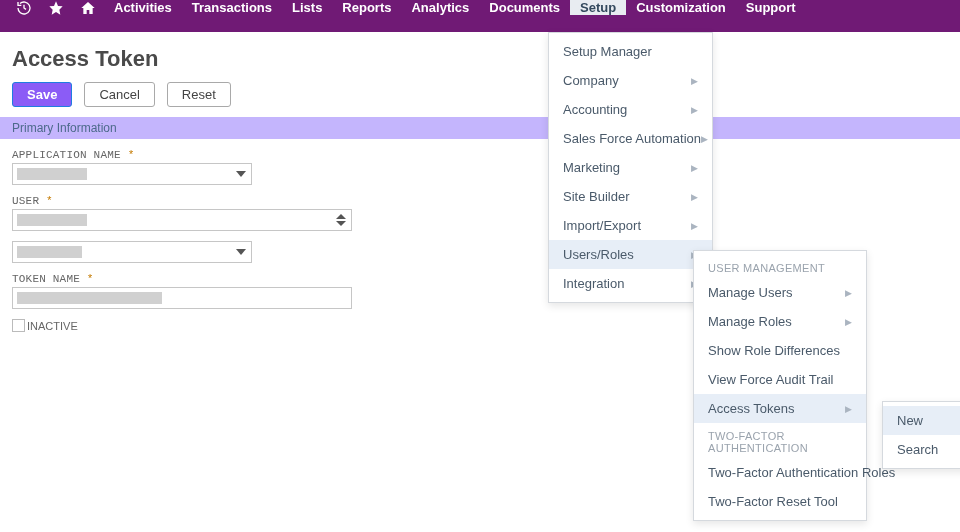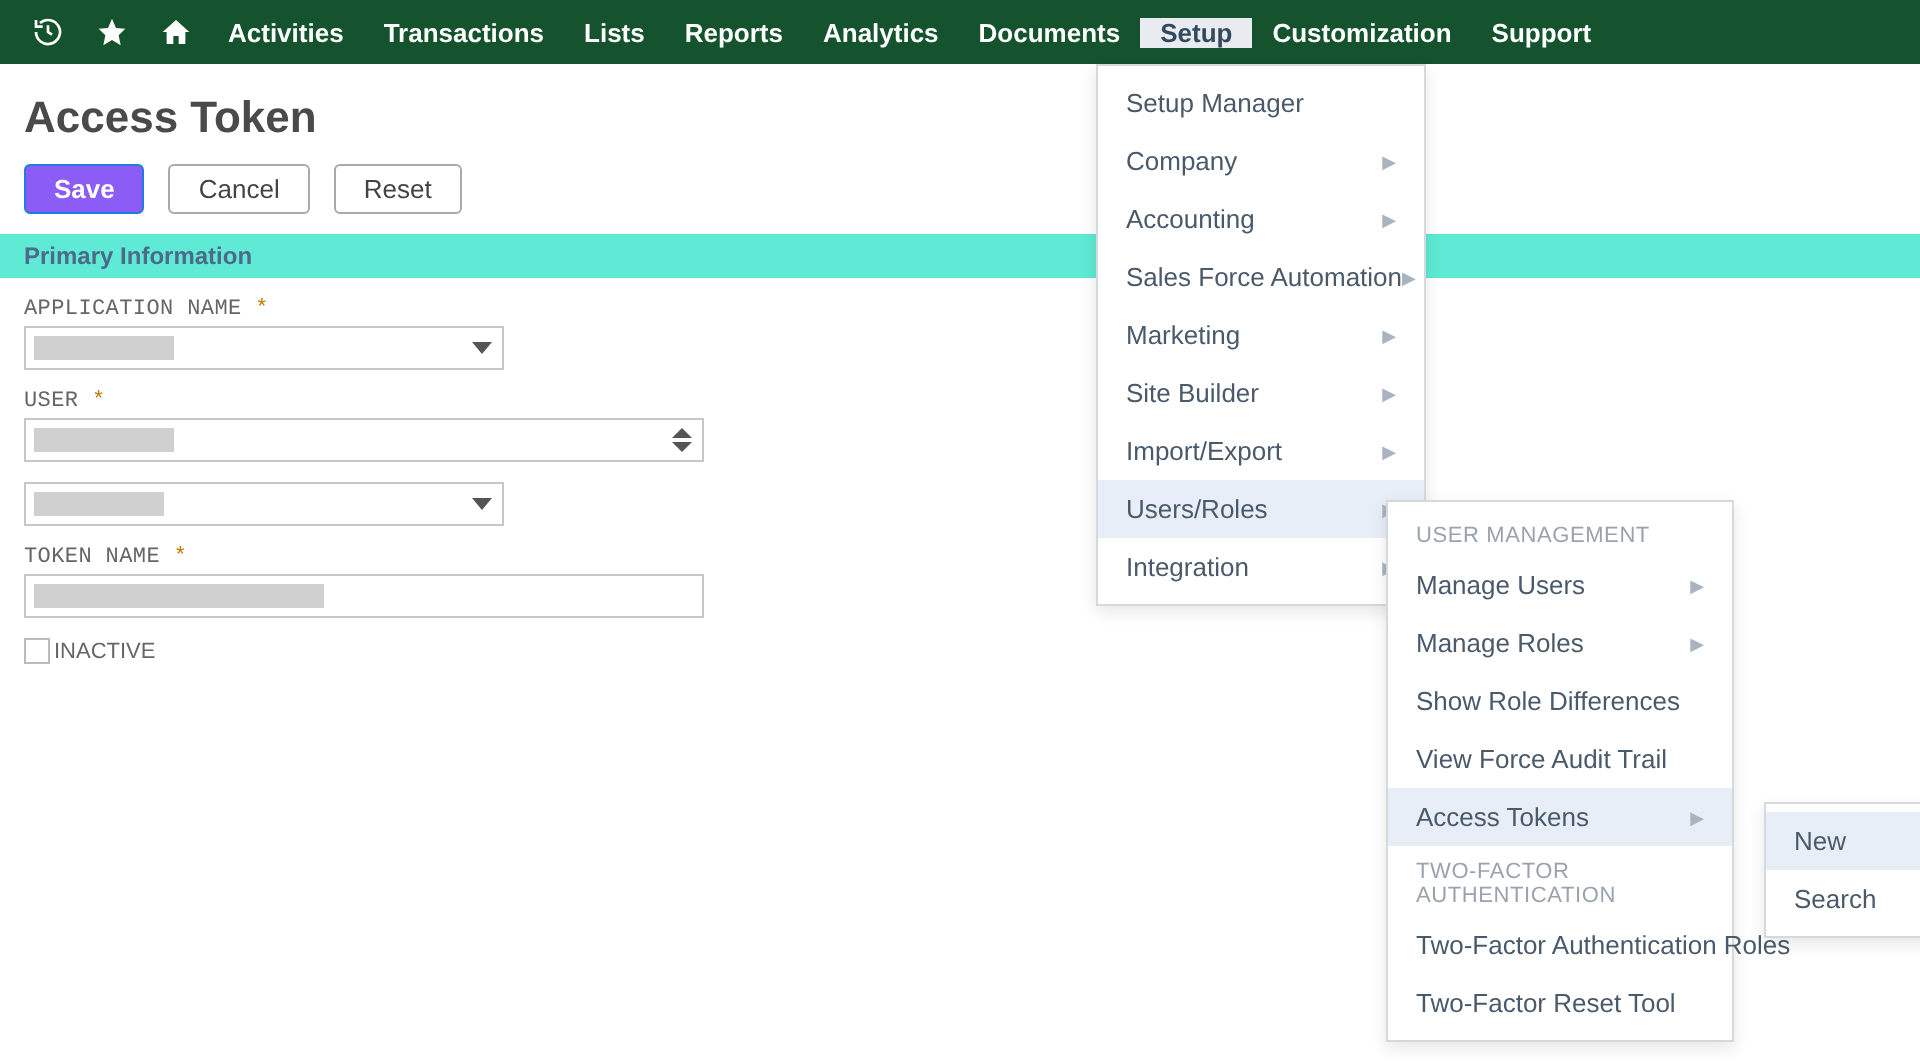--- a/index.html
+++ b/index.html
@@ -8,24 +8,24 @@
     padding: 0;
     font-family: Arial, Helvetica, sans-serif;
     font-size: 13px;
     color: #333;
     background: #fff;
     width: 960px;
     height: 532px;
     overflow: hidden;
   }
   .topnav {
-    background: #14532d;
+    background: #701a75;
     height: 32px;
     display: flex;
-    align-items: center;
+    align-items: flex-start;
     padding-left: 8px;
     color: #fff;
   }
   .topnav .icon-btn {
     width: 32px;
     display: flex;
     align-items: center;
     justify-content: center;
     cursor: pointer;
   }
@@ -65,23 +65,23 @@
     font-size: 13px;
     color: #444;
   }
   .btn.primary {
     background: #8b5cf6;
     border-color: #1f7de0;
     color: #fff;
     font-weight: bold;
   }
   .section-header {
-    background: #5eead4;
+    background: #c4b5fd;
     color: #4d6a8b;
-    font-weight: bold;
+    font-weight: normal;
     padding: 4px 20px;
     font-size: 12px;
     margin: 0 -12px 10px -12px;
     padding-left: 12px;
   }
   .form-field {
     margin: 6px 0 10px 0;
     font-family: Liberation Mono, monospace;
   }
   .form-field label {

